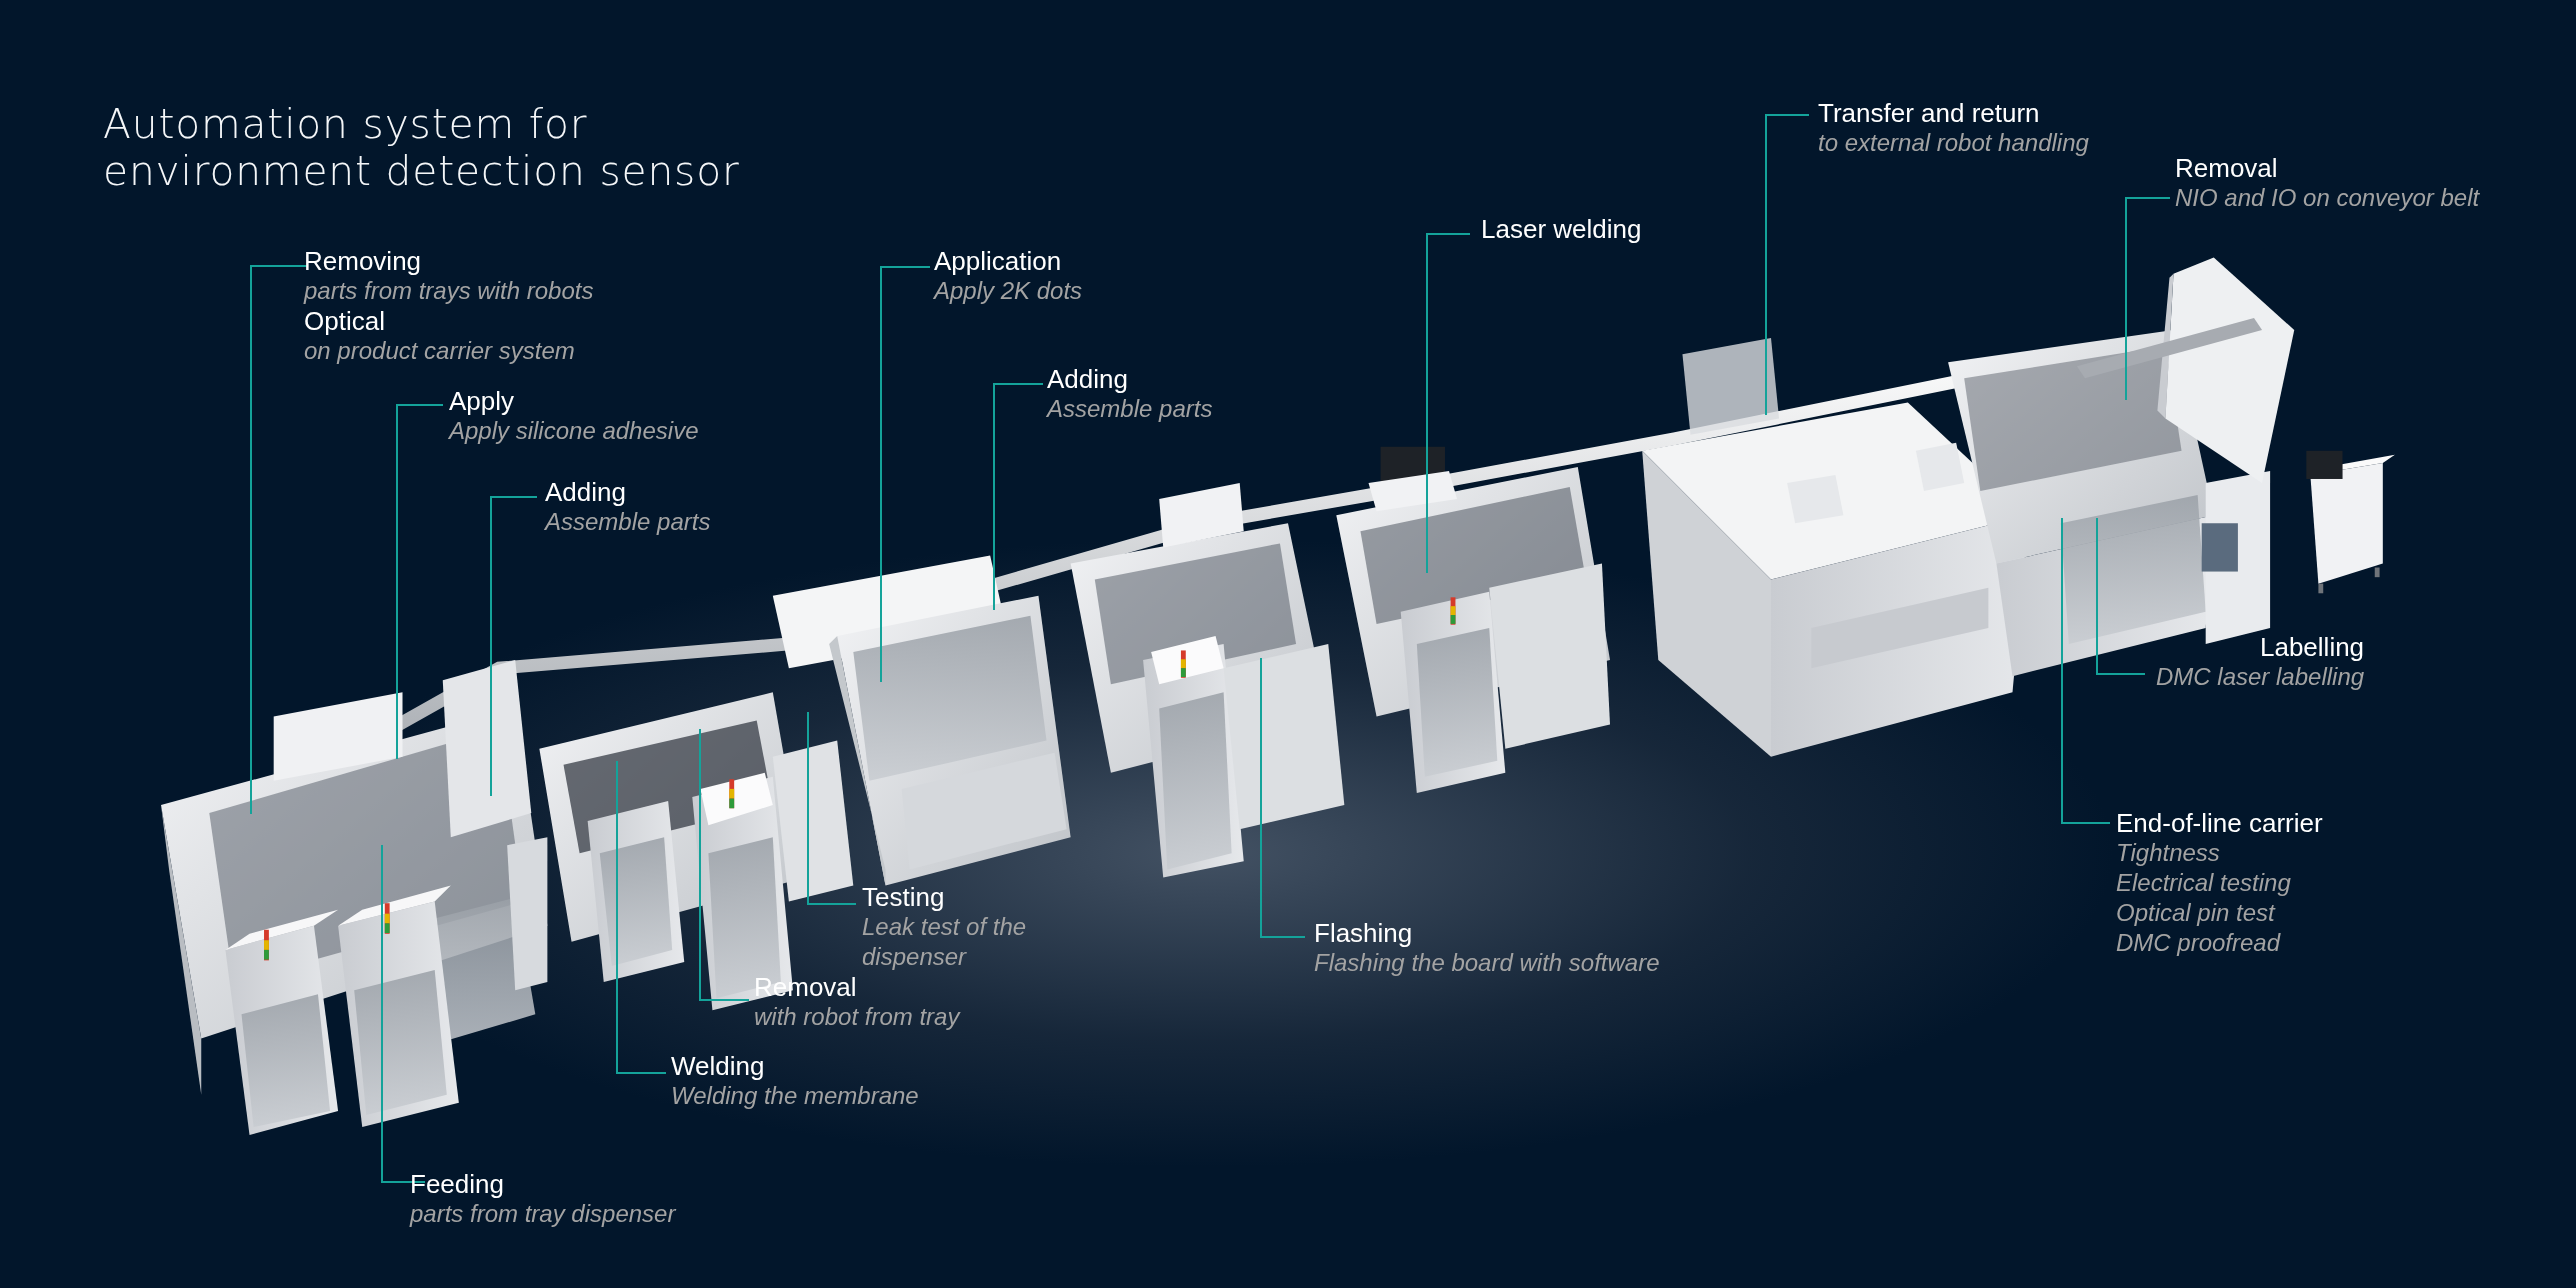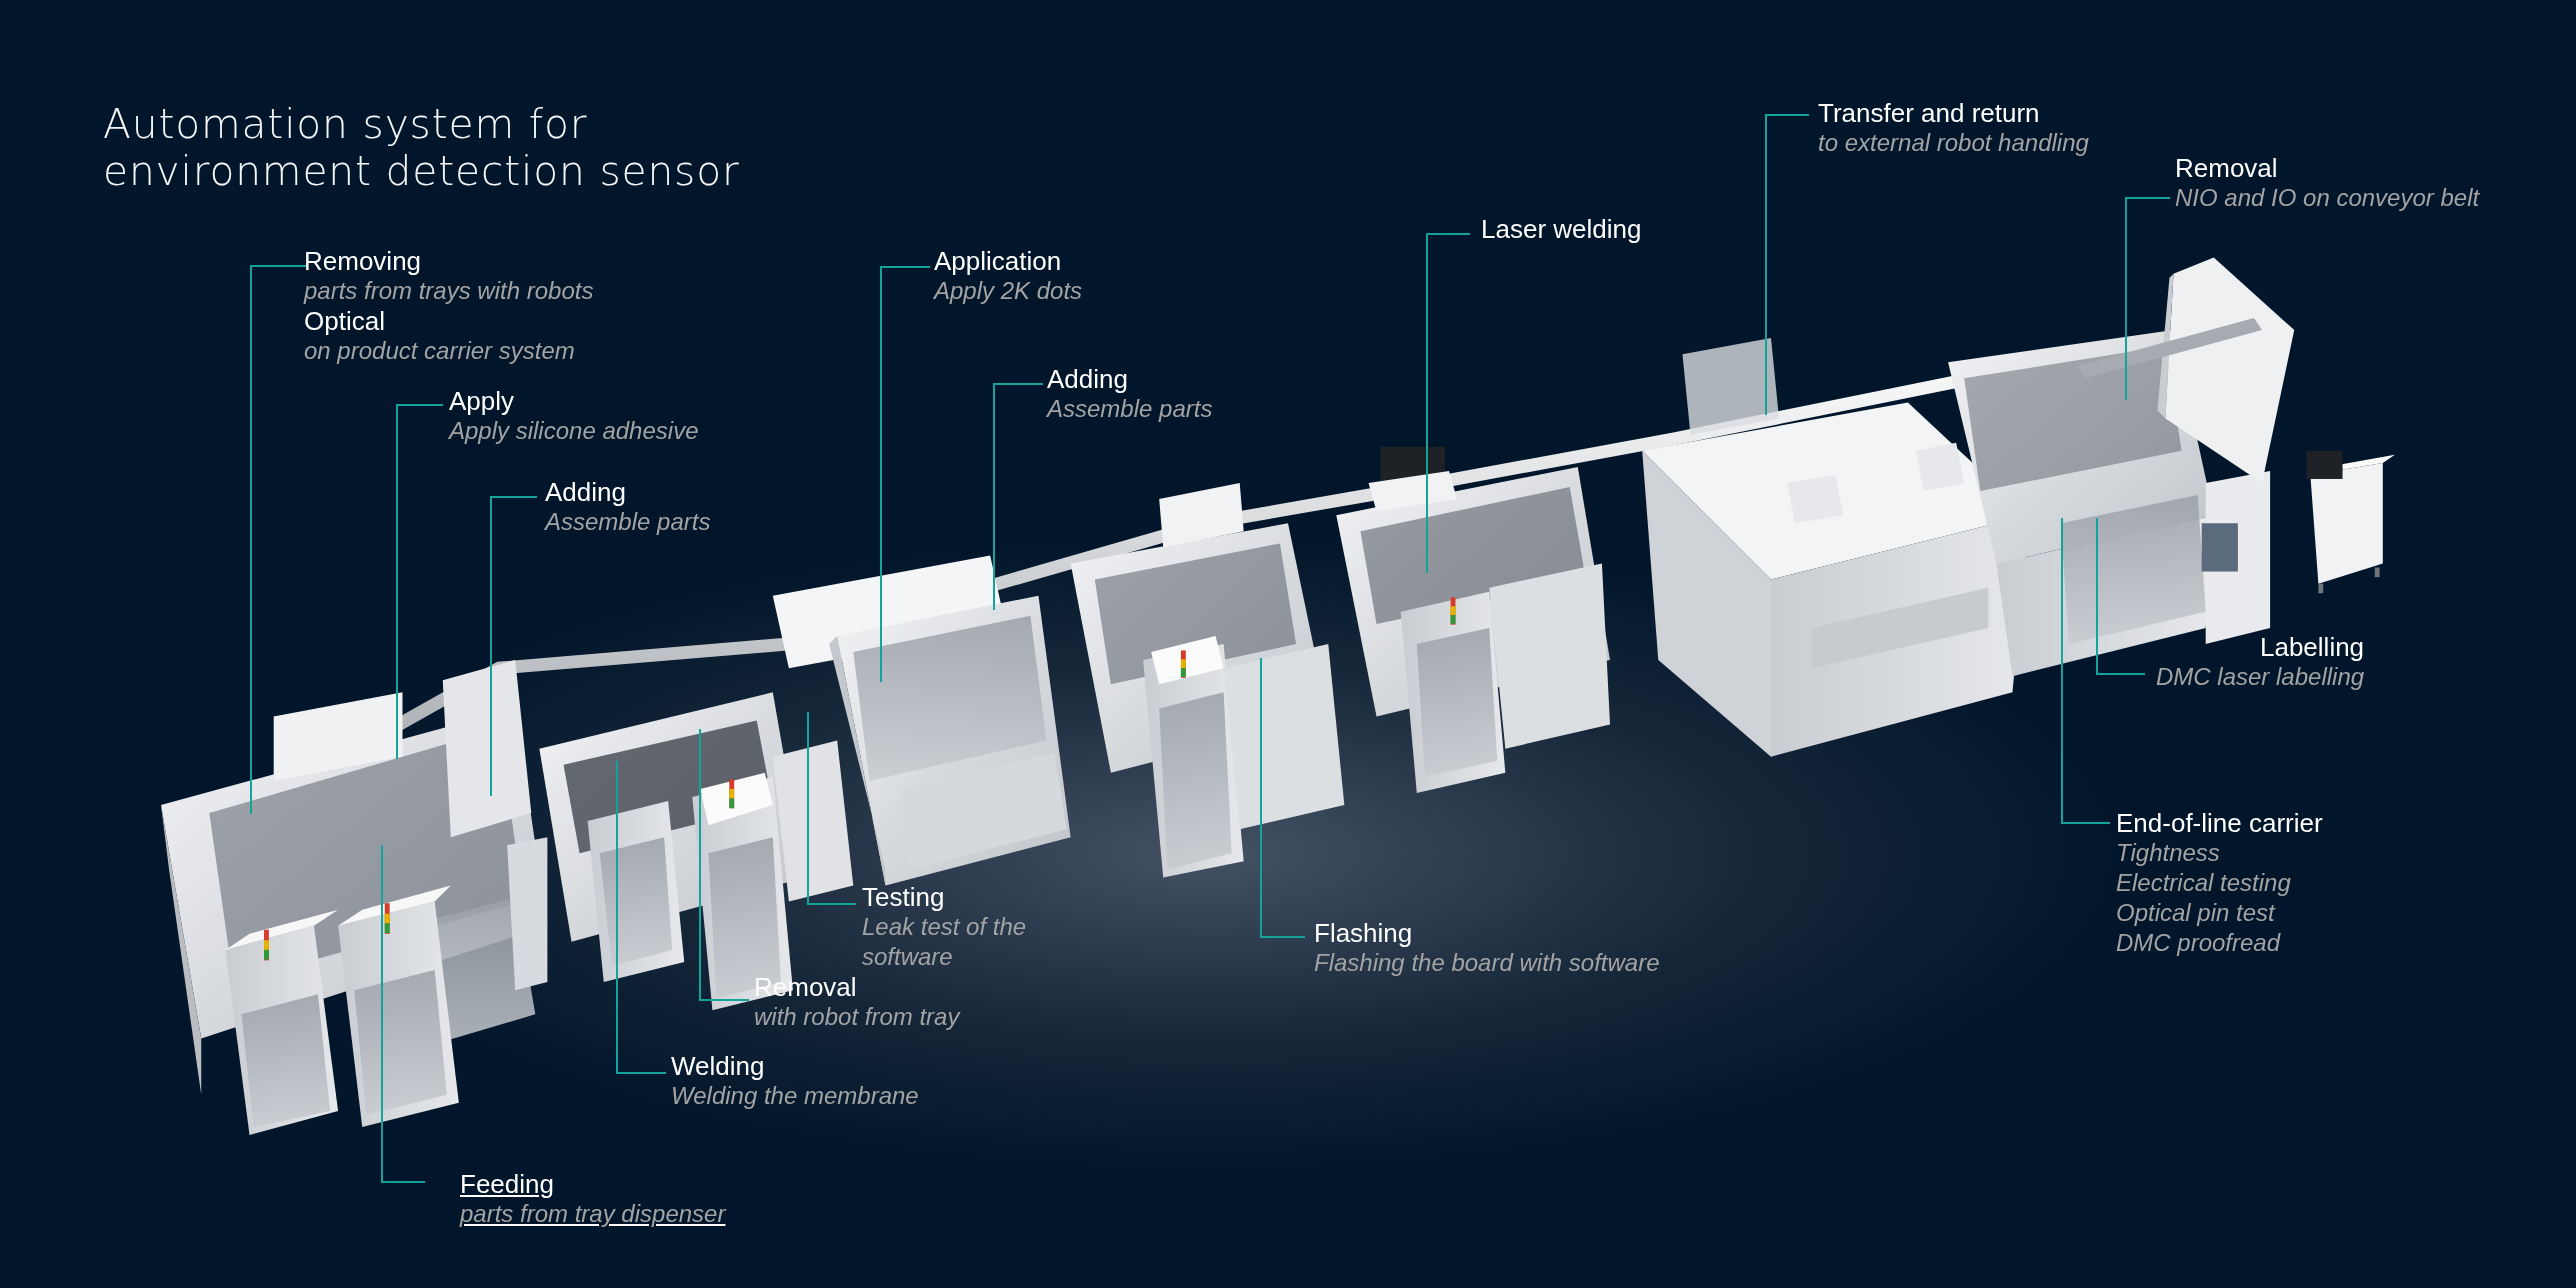--- a/index.html
+++ b/index.html
@@ -241,30 +241,30 @@
 </div>
 
 <div class="lbl" style="left:1314px;top:918px;">
   <span class="h">Flashing</span>
   <span class="s">Flashing the board with software</span>
 </div>
 
 <div class="lbl" style="left:862px;top:882px;">
   <span class="h">Testing</span>
   <span class="s">Leak test of the</span>
-  <span class="s">software</span>
+  <span class="s">dispenser</span>
 </div>
 
 <div class="lbl" style="left:754px;top:972px;">
   <span class="h">Removal</span>
   <span class="s">with robot from tray</span>
 </div>
 
 <div class="lbl" style="left:671px;top:1051px;">
   <span class="h">Welding</span>
   <span class="s">Welding the membrane</span>
 </div>
 
-<div class="lbl" style="left:460px;top:1169px;text-decoration:underline;">
+<div class="lbl" style="left:410px;top:1169px;">
   <span class="h">Feeding</span>
   <span class="s">parts from tray dispenser</span>
 </div>
 
 
 </body></html>

